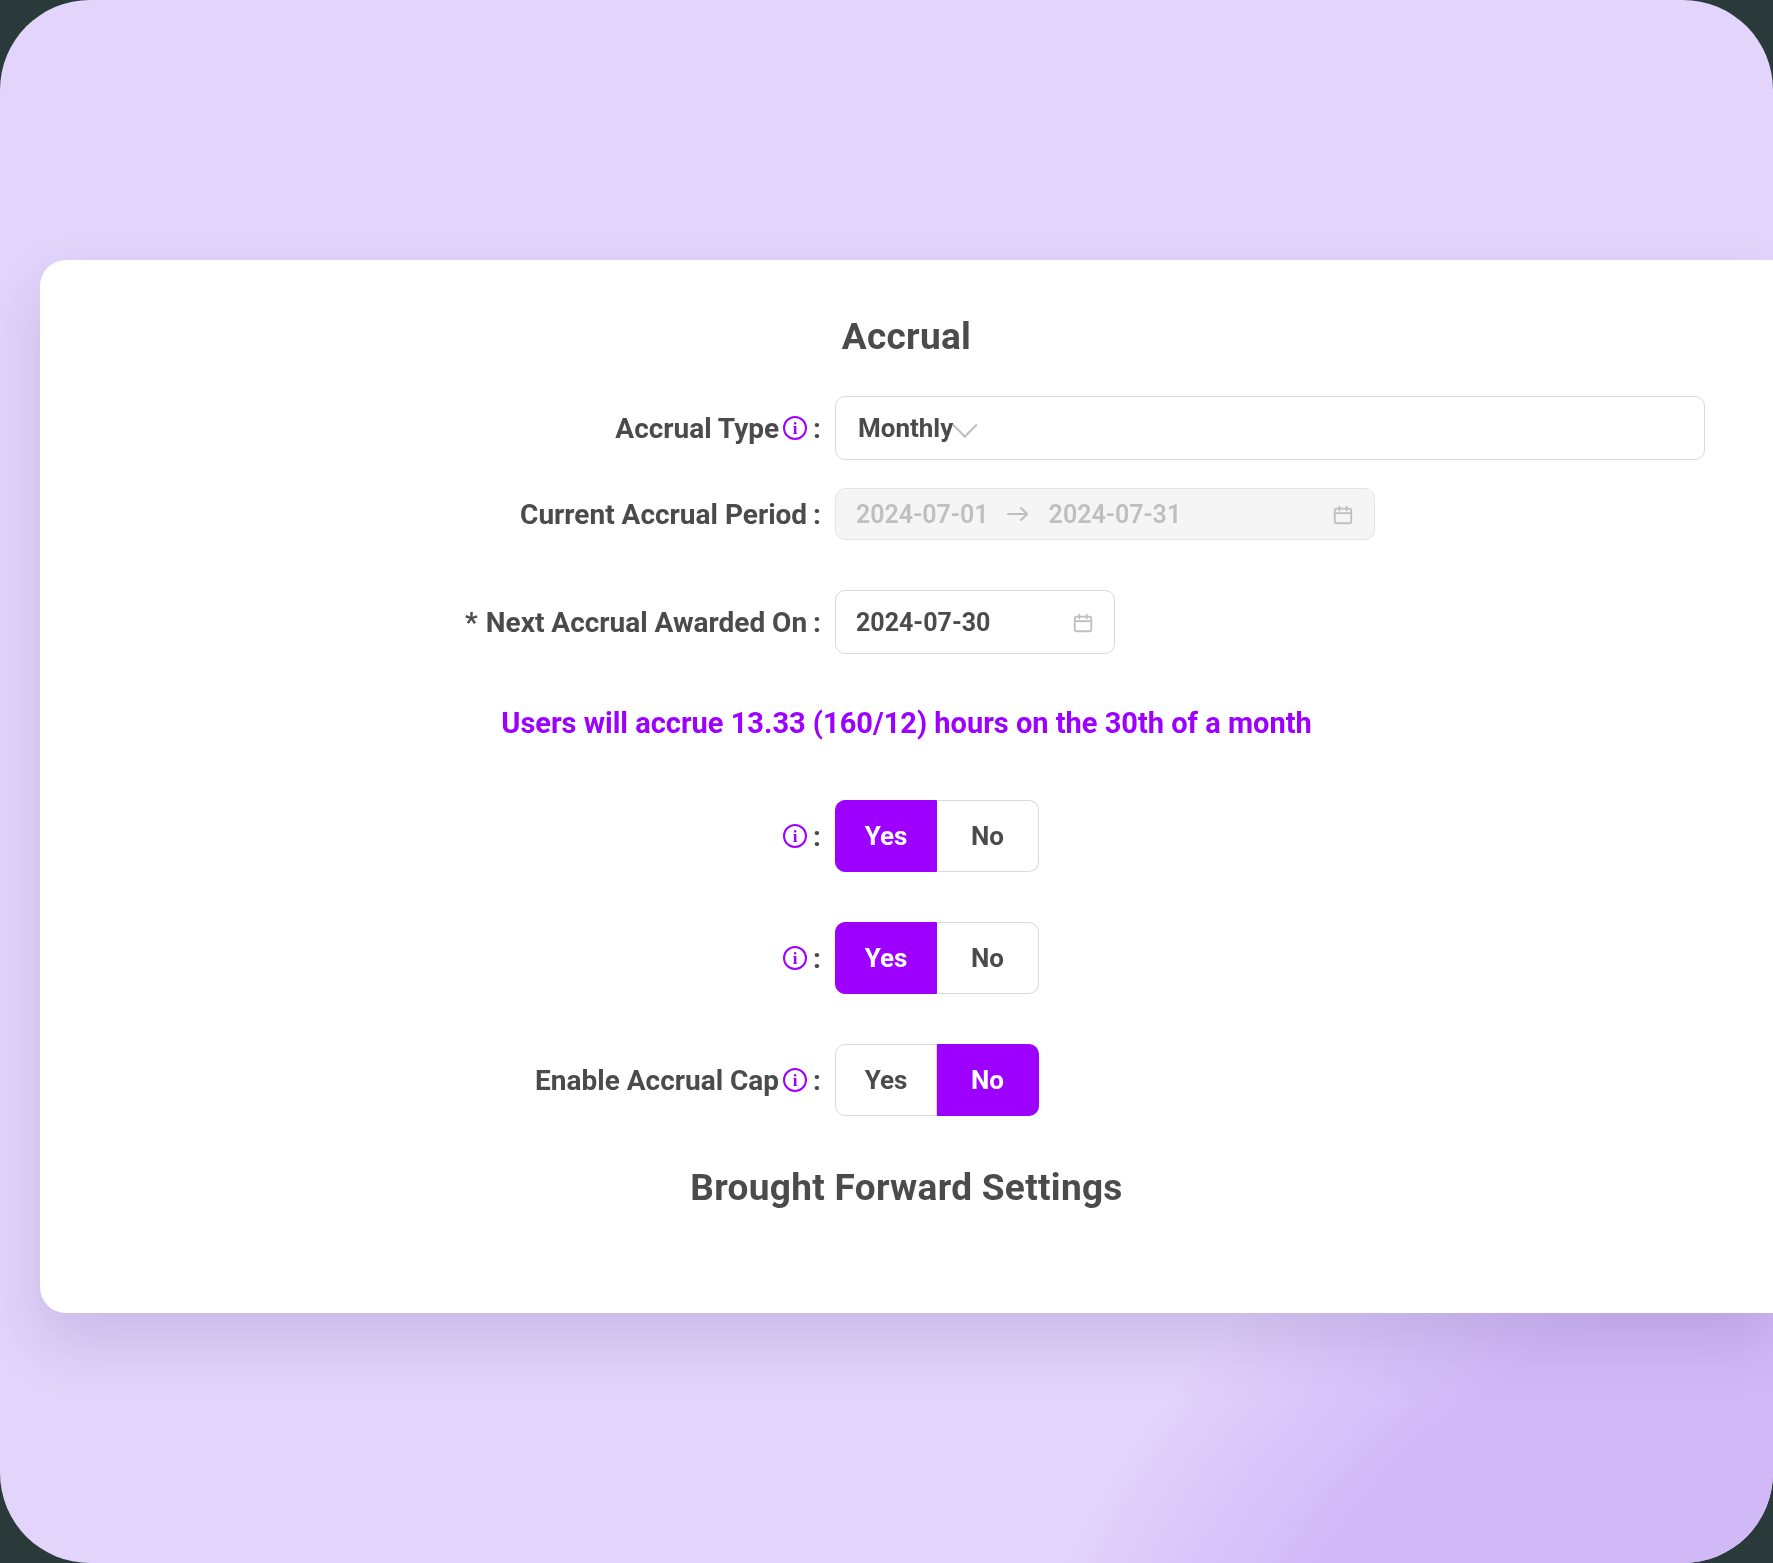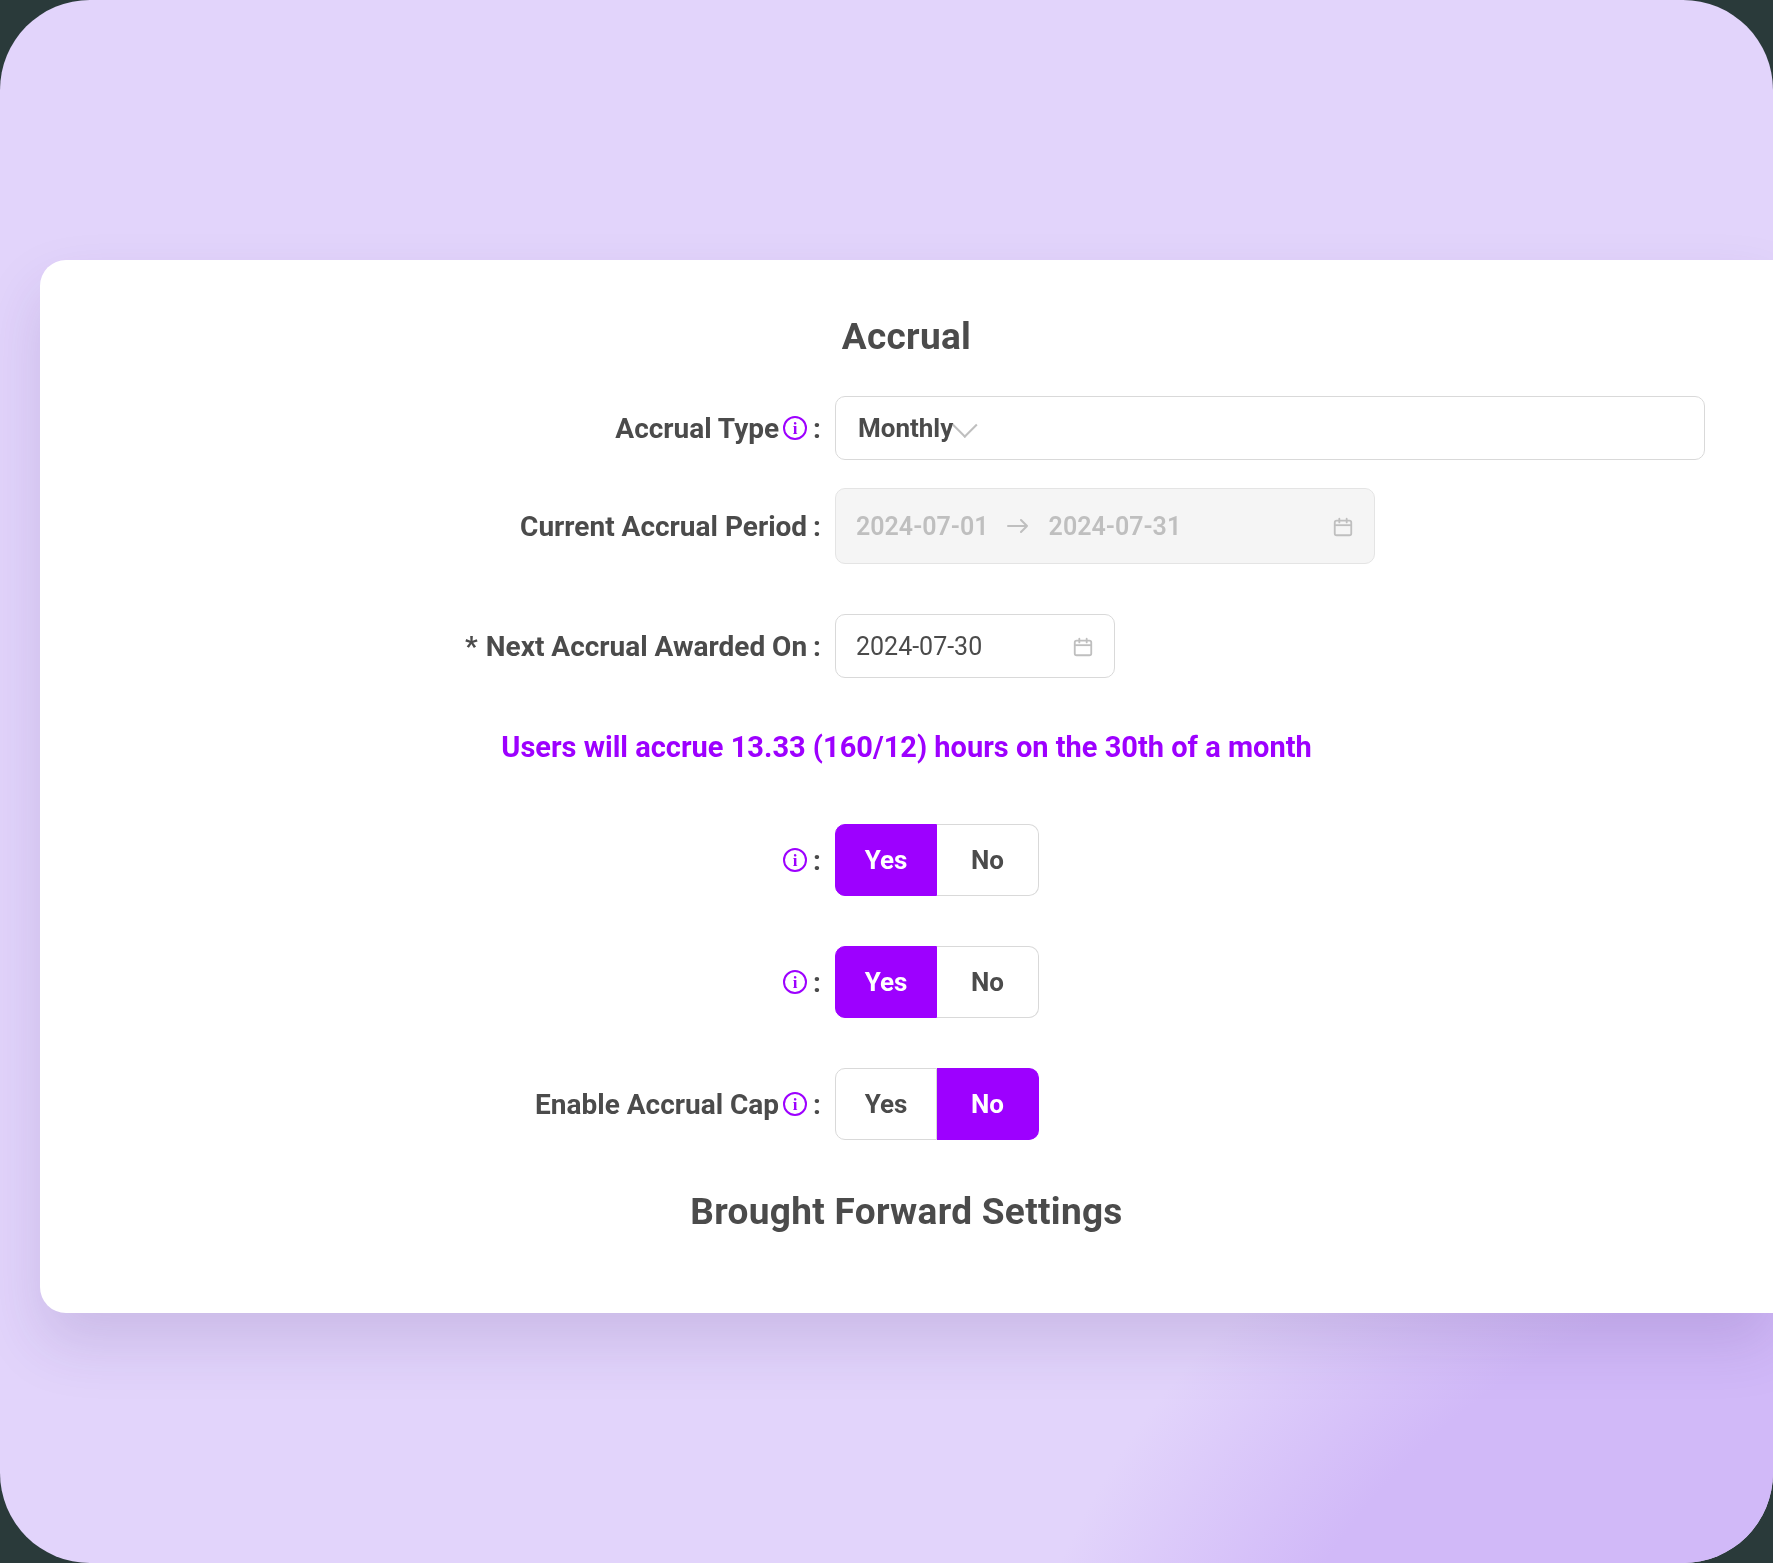--- a/index.html
+++ b/index.html
@@ -112,21 +112,21 @@
   .help-text {
     font-size: 27px;
     font-weight: 600;
     color: #b3b3b3;
     text-align: right;
     padding-right: 10px;
     margin: -6px 0 46px 0;
     letter-spacing: 0.2px;
   }
   .range-box {
-    height: 76px;
+    height: 52px;
     width: 540px;
     border: 1.5px solid #e4e4e4;
     background: #f5f5f5;
     border-radius: 10px;
     display: flex;
     align-items: center;
     padding: 0 20px;
     gap: 18px;
     color: #bfbfbf;
     font-size: 25px;
@@ -144,21 +144,21 @@
   .date-box {
     height: 64px;
     width: 280px;
     border: 1.5px solid #d9d9d9;
     border-radius: 10px;
     display: flex;
     align-items: center;
     justify-content: space-between;
     padding: 0 20px;
     font-size: 25px;
-    font-weight: 400;
+    font-weight: 700;
     color: #4b4b4b;
     background:#fff;
     cursor:pointer;
   }
   .accrue-note {
     text-align: center;
     font-size: 29px;
     font-weight: 700;
     color: #9D00FF;
     margin: 52px 0 60px 0;

